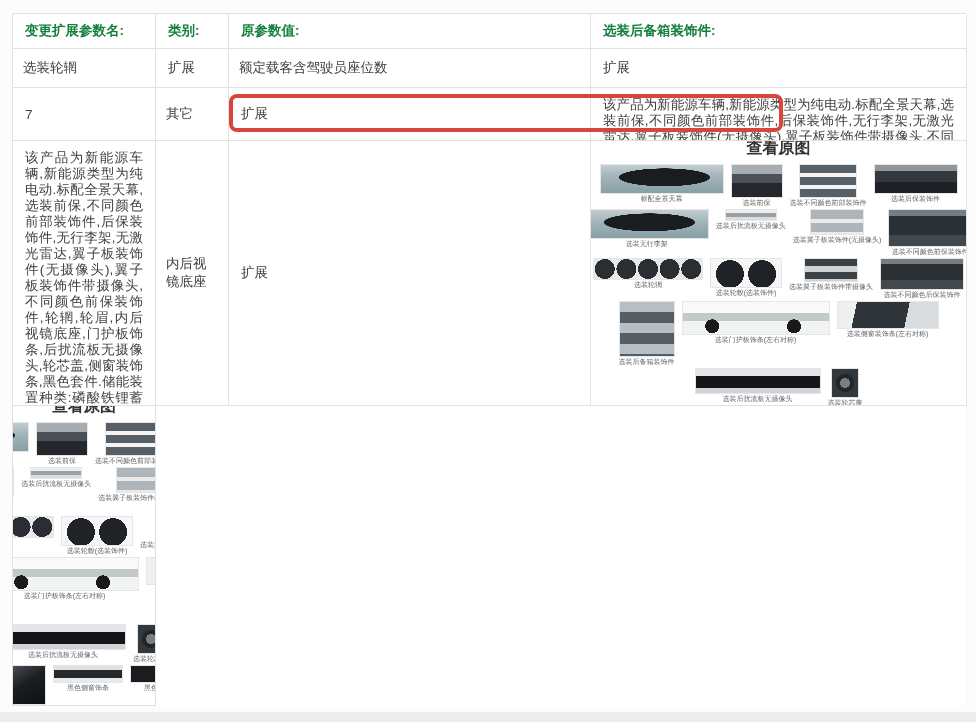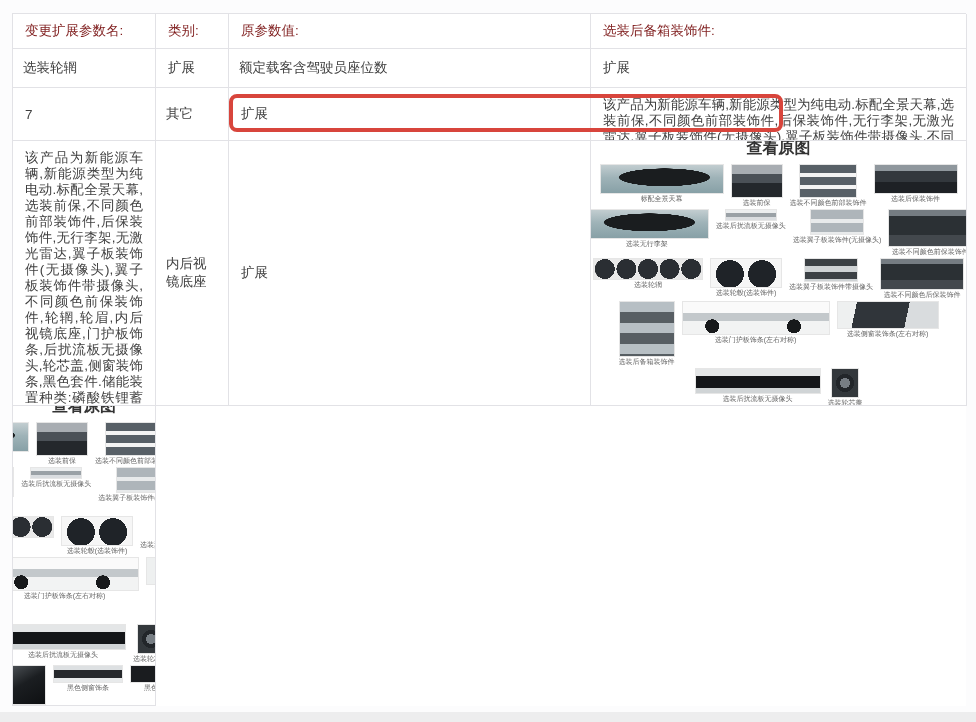--- a/index.html
+++ b/index.html
@@ -8,21 +8,21 @@
   .page { position:relative; width:976px; height:722px; background:#fcfcfd; }
 
   
   .ptable { position:absolute; left:12px; top:13px; width:954px;
     display:grid; grid-template-columns:143px 73px 362px 376px;
     grid-template-rows:35px 39px 53px 265px 300px;
     border-top:1px solid #e2e2e6; border-left:1px solid #e2e2e6; background:#fff; }
   .c { border-right:1px solid #e2e2e6; border-bottom:1px solid #e2e2e6;
     display:flex; align-items:center; padding:0 12px; font-size:13.5px; color:#3f3f3f;
     background:#fff; overflow:hidden; }
-  .c.head { font-weight:400; color:#7f1d1d; }
+  .c.head { font-weight:700; color:#15803d; }
   .c.param { padding:0 10px; line-height:18px; }
   .c.longtext { display:block; padding:9px 12px; line-height:16px; font-size:13.5px;
     letter-spacing:0; text-align:justify; }
   .c.photos-cell { flex-direction:column; justify-content:center; align-items:center; padding:4px 6px; }
 
   
   .hl-box { position:absolute; left:229px; top:94px; width:554px; height:38px;
     border:4px solid #d8453c; border-radius:8px; pointer-events:none; z-index:5; }
 
   

